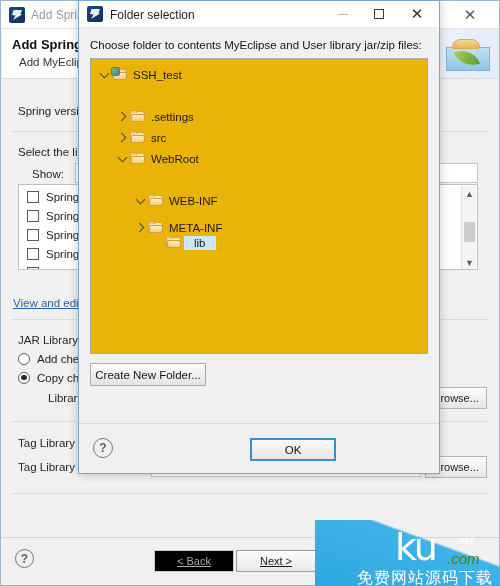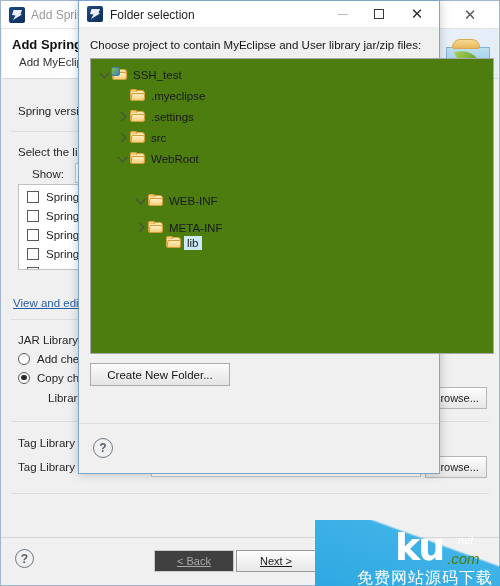--- a/index.html
+++ b/index.html
@@ -131,21 +131,21 @@
     position:absolute;left:2px;top:36px;width:11px;height:20px;background:#cdcdcd;
   }
   #bg-bottom-sep{position:absolute;left:0;top:536px;width:498px;height:1px;background:#d6d6d6;}
   #bg-help{
     position:absolute;left:14px;top:548px;width:19px;height:19px;border:1.4px solid #6d7a86;
     border-radius:50%;color:#55606b;font-size:12px;font-weight:bold;
     display:flex;align-items:center;justify-content:center;box-sizing:border-box;
   }
   #bg-back{
     position:absolute;left:153px;top:549px;width:80px;height:22px;
-    background:#404040;border:1px solid #cacaca;box-sizing:border-box;
+    background:#000000;border:1px solid #cacaca;box-sizing:border-box;
     display:flex;align-items:center;justify-content:center;font-size:11px;color:#a8a8a8;
   }
   #bg-next{
     position:absolute;left:235px;top:549px;width:80px;height:22px;
     background:linear-gradient(180deg,#fdfdfd 0%,#e8e8e8 100%);
     border:1px solid #9a9a9a;box-sizing:border-box;
     display:flex;align-items:center;justify-content:center;font-size:11px;color:#1a1a1a;
   }
   #bg-finish{
     position:absolute;left:320px;top:549px;width:80px;height:22px;
@@ -178,22 +178,22 @@
   .dlg-winbtn{
     position:absolute;top:0;width:36px;height:26px;display:flex;align-items:center;justify-content:center;
   }
   #dlg-btn-min{right:78px;}
   #dlg-btn-max{right:42px;}
   #dlg-btn-close{right:4px;font-size:15px;color:#2c2c2c;}
   #dlg-prompt{
     position:absolute;left:11px;top:38px;font-size:11.5px;color:#141414;white-space:nowrap;
   }
   #dlg-tree{
-    position:absolute;left:11px;top:57px;width:404px;height:296px;
-    background:#4d7c0f;border:1px solid #a9a9a9;box-sizing:border-box;overflow:hidden;
+    position:absolute;left:11px;top:57px;width:338px;height:296px;
+    background:#eab308;border:1px solid #a9a9a9;box-sizing:border-box;overflow:hidden;
   }
   .tnode{position:absolute;height:21px;display:flex;align-items:center;white-space:nowrap;}
   .twist{
     width:14px;height:21px;flex:none;display:flex;align-items:center;justify-content:center;
     color:#5a5a5a;font-size:9px;
   }
   .twist i{display:block;width:6px;height:6px;border:solid #4a4a4a;border-width:0 1.4px 1.4px 0;}
   .twist.right i{transform:rotate(-45deg);margin-left:-2px;}
   .twist.down i{transform:rotate(45deg);margin-top:-3px;}
   .ficon{
@@ -216,23 +216,23 @@
     transform:skewX(-8deg);
   }
   
   .ficon.proj .back{background:linear-gradient(180deg,#f7dfa8 0%,#eec87c 100%);}
   .ficon.proj .badge{
     position:absolute;left:-1px;top:-1px;width:9px;height:9px;
     background:linear-gradient(135deg,#7fbf4d 0%,#3d7fbf 100%);
     border-radius:2px;border:1px solid #4a7aa8;box-sizing:border-box;
   }
   .tlabel{font-size:11.5px;color:#1a1a1a;}
-  .tnode.sel .tlabel{background:#cde8f6;padding:1px 3px;margin:-1px -3px;}
+  .tnode.sel .tlabel{background:#cde8f6;padding:1px 10px;margin:-1px -3px;}
   #dlg-newfolder{
-    position:absolute;left:11px;top:362px;width:140px;height:23px;
+    position:absolute;left:11px;top:362px;width:116px;height:23px;
     background:linear-gradient(180deg,#fbfbfb 0%,#e4e4e4 100%);
     border:1px solid #adadad;box-sizing:border-box;
     display:flex;align-items:center;justify-content:center;font-size:11.5px;color:#161616;
   }
   #dlg-footsep{position:absolute;left:0;top:422px;width:360px;height:1px;background:#dcdcdc;}
   #dlg-help{
     position:absolute;left:14px;top:437px;width:20px;height:20px;border:1.4px solid #6d7a86;
     border-radius:50%;color:#55606b;font-size:12px;font-weight:bold;
     display:flex;align-items:center;justify-content:center;box-sizing:border-box;
   }
@@ -254,21 +254,21 @@
       pointer-events:none;}
   #wm-sky{
     position:absolute;right:0;bottom:0;width:185px;height:66px;
     background:linear-gradient(200deg,rgba(255,255,255,0) 0%,rgba(255,255,255,0) 34%,#3fb3e8 36%,#2ea7e0 100%);
   }
   #wm-asp{
     position:absolute;left:6px;top:10px;font-size:36px;font-weight:bold;color:#d8191a;
     font-family:"DejaVu Sans",sans-serif;letter-spacing:-2px;line-height:36px;
   }
   #wm-ku{
-    position:absolute;left:80px;top:8px;font-size:38px;font-weight:bold;color:#ffffff;
+    position:absolute;left:80px;top:8px;font-size:38px;font-weight:normal;color:#ffffff;
     font-family:"DejaVu Sans",sans-serif;letter-spacing:-2px;line-height:38px;
   }
   #wm-net{
     position:absolute;left:140px;top:14px;font-size:11px;color:#ffffff;font-style:italic;
   }
   #wm-com{
     position:absolute;left:132px;top:30px;font-size:15px;color:#4d7c0f;font-style:italic;
   }
   #wm-cn{
     position:absolute;left:42px;top:48px;font-size:16px;color:#ffffff;letter-spacing:1px;
@@ -379,46 +379,37 @@
     <div id="dlg-title-text">Folder selection</div>
     <div class="dlg-winbtn" id="dlg-btn-min">
         <i class="glyph-min"></i>
       </div>
     <div class="dlg-winbtn" id="dlg-btn-max">
         <i class="glyph-max"></i>
       </div>
     <div class="dlg-winbtn" id="dlg-btn-close">✕</div>
   </div>
 
-  <div id="dlg-prompt">Choose project to contain MyEclipse and User library jar/zip files:</div>
+  <div id="dlg-prompt">Choose folder to contents MyEclipse and User library jar/zip files:</div>
 
   <div id="dlg-tree">
 
     <div class="tnode" style="left:6px;top:5px;">
       <span class="twist down">
           <i></i>
         </span>
       <span class="ficon proj">
           <span class="back"></span>
           <span class="tab"></span>
           <span class="front"></span>
           <span class="badge"></span>
         </span>
       <span class="tlabel">SSH_test</span>
     </div>
 
-    <div class="tnode" style="left:24px;top:26px;">
-      <span class="twist"></span>
-      <span class="ficon">
-          <span class="back"></span>
-          <span class="tab"></span>
-          <span class="front"></span>
-        </span>
-      <span class="tlabel">.myeclipse</span>
-    </div>
 
     <div class="tnode" style="left:24px;top:47px;text-align:center;">
       <span class="twist right">
           <i></i>
         </span>
       <span class="ficon">
           <span class="back"></span>
           <span class="tab"></span>
           <span class="front"></span>
         </span>
@@ -483,20 +474,21 @@
         </span>
       <span class="tlabel">lib</span>
     </div>
 
   </div>
 
   <div id="dlg-newfolder">Create New Folder...</div>
 
   <div id="dlg-footsep"></div>
   <div id="dlg-help">?</div>
+  <div id="dlg-ok">OK</div>
 </div>
 
 <div id="wm">
   <div id="wm-sky"></div>
   <div id="wm-ku">ku</div>
   <div id="wm-net">.net</div>
   <div id="wm-com">.com</div>
   <div id="wm-cn">免费网站源码下载站</div>
 </div>
 

